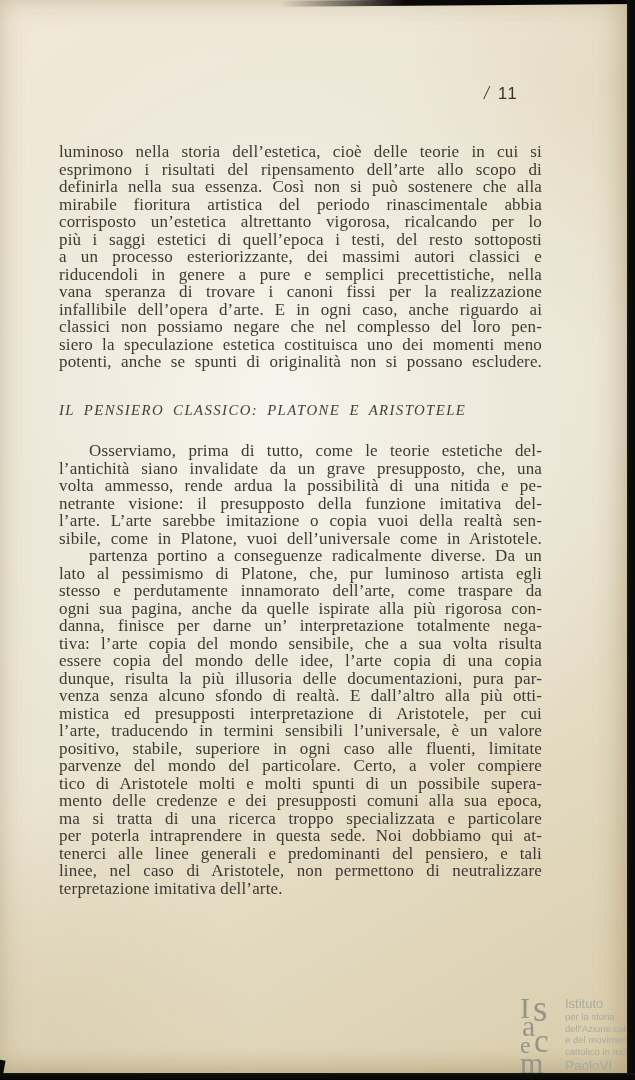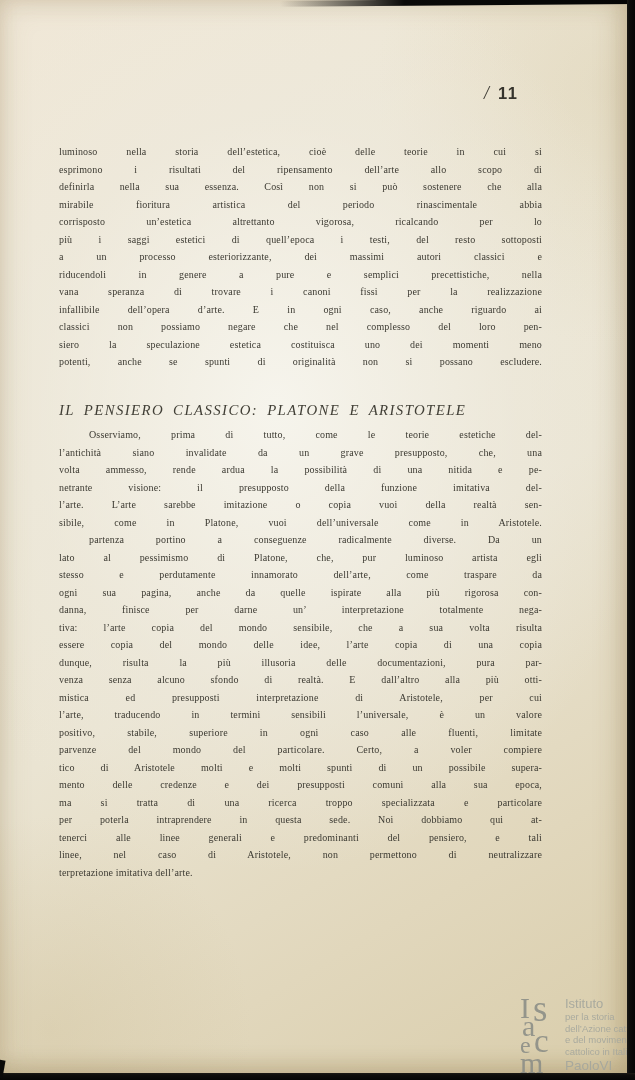--- a/index.html
+++ b/index.html
@@ -61,32 +61,32 @@
     white-space: nowrap;
   }
   .pagenum .slash {
     font-family: "Liberation Serif", serif;
     font-style: italic;
     font-size: 18px;
     margin-right: 9px;
   }
   .pagenum .num {
     font-family: "Liberation Sans", sans-serif;
-    font-weight: 700;
+    font-weight: 400;
     font-size: 16.5px;
     letter-spacing: 1.5px;
   }
 
   .textblock {
     position: absolute;
     left: 59px;
     width: 483px;
     z-index: 2;
     color: #3c3a32;
-    font-size: 10px;
+    font-size: 17px;
     line-height: 17.5px;
     letter-spacing: 0.15px;
   }
   .textblock .line {
     text-align: justify;
     text-align-last: justify;
     text-justify: inter-word;
     height: 17.5px;
     overflow: visible;
     white-space: normal;
@@ -100,21 +100,21 @@
     left: 59px; top: 402px;
     width: 483px;
     z-index: 2;
     color: #413f36;
     font-style: italic;
     font-size: 14.8px;
     letter-spacing: 1.4px;
     word-spacing: 4px;
     white-space: nowrap;
   }
-  .para23 { top: 426px; }
+  .para23 { top: 442px; }
 
   .watermark {
     position: absolute;
     left: 519px; top: 995px;
     width: 150px; height: 84px;
     z-index: 3;
     opacity: 0.92;
   }
   .wm-acronym {
     position: absolute;

